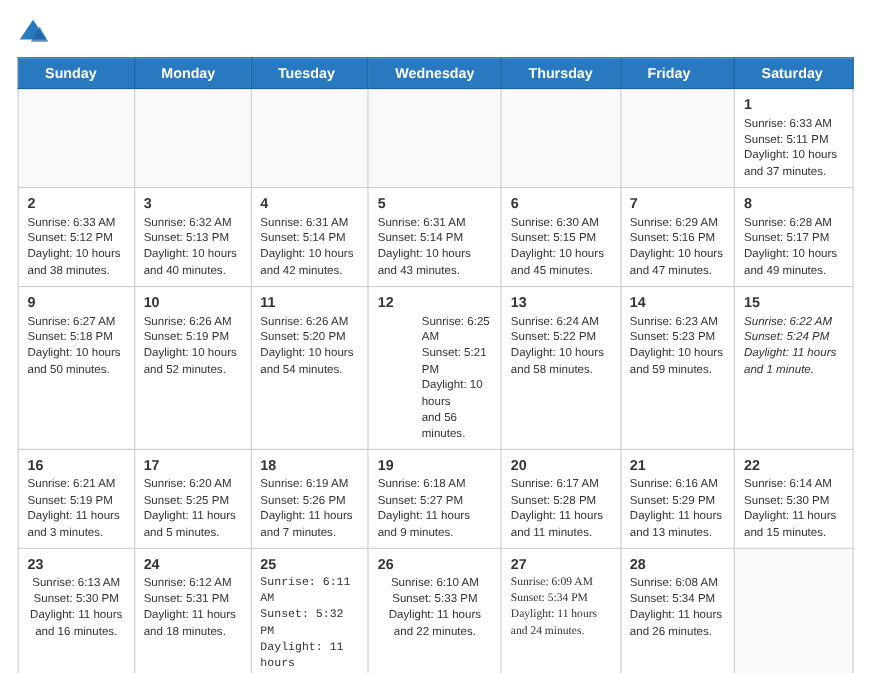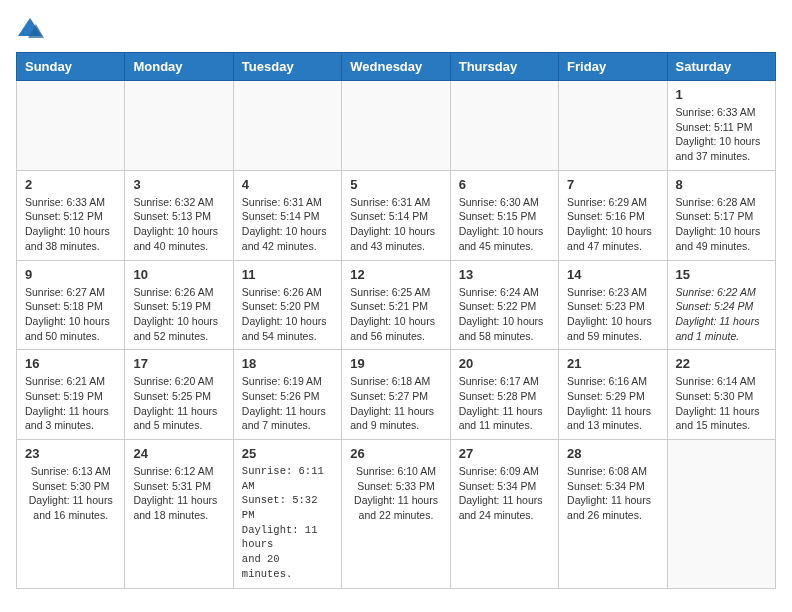--- a/index.html
+++ b/index.html
@@ -54,21 +54,21 @@
     }
     .calendar {
       width: 100%;
       border-collapse: collapse;
       border: 1px solid #ccc;
     }
     .calendar th {
       background-color: #2979c1;
       color: #fff;
       text-align: left;
-      padding: 6px 8px;
+      padding: 6px 24px;
       font-size: 13px;
       border: 1px solid #1a5fa0;
     }
     .calendar td {
       width: calc(100% / 7);
       vertical-align: top;
       padding: 6px 8px;
       border: 1px solid #ccc;
       height: 88px;
       font-size: 11px;
@@ -206,21 +206,21 @@
         </td>
         <td>
           <span class="day-number">11</span>
           <div class="day-info" style="white-space: pre-wrap;">Sunrise: 6:26 AM
 Sunset: 5:20 PM
 Daylight: 10 hours
 and 54 minutes.</div>
         </td>
         <td>
           <span class="day-number">12</span>
-          <div class="day-info" style="white-space: pre-wrap;">Sunrise: 6:25 AM
+          <div class="day-info" style="white-space: pre-wrap; margin-left: 40px;">Sunrise: 6:25 AM
 Sunset: 5:21 PM
 Daylight: 10 hours
 and 56 minutes.</div>
         </td>
         <td>
           <span class="day-number">13</span>
           <div class="day-info" style="white-space: pre-wrap;">Sunrise: 6:24 AM
 Sunset: 5:22 PM
 Daylight: 10 hours
 and 58 minutes.</div>
@@ -315,21 +315,21 @@
         </td>
         <td>
           <span class="day-number">26</span>
           <div class="day-info" style="white-space: pre-wrap; text-align: center;">Sunrise: 6:10 AM
 Sunset: 5:33 PM
 Daylight: 11 hours
 and 22 minutes.</div>
         </td>
         <td>
           <span class="day-number">27</span>
-          <div class="day-info" style="white-space: pre-wrap;">Sunrise: 6:09 AM
+          <div class="day-info" style="white-space: pre-wrap; font-family: Liberation Serif, serif;">Sunrise: 6:09 AM
 Sunset: 5:34 PM
 Daylight: 11 hours
 and 24 minutes.</div>
         </td>
         <td>
           <span class="day-number">28</span>
           <div class="day-info" style="white-space: pre-wrap;">Sunrise: 6:08 AM
 Sunset: 5:34 PM
 Daylight: 11 hours
 and 26 minutes.</div>

